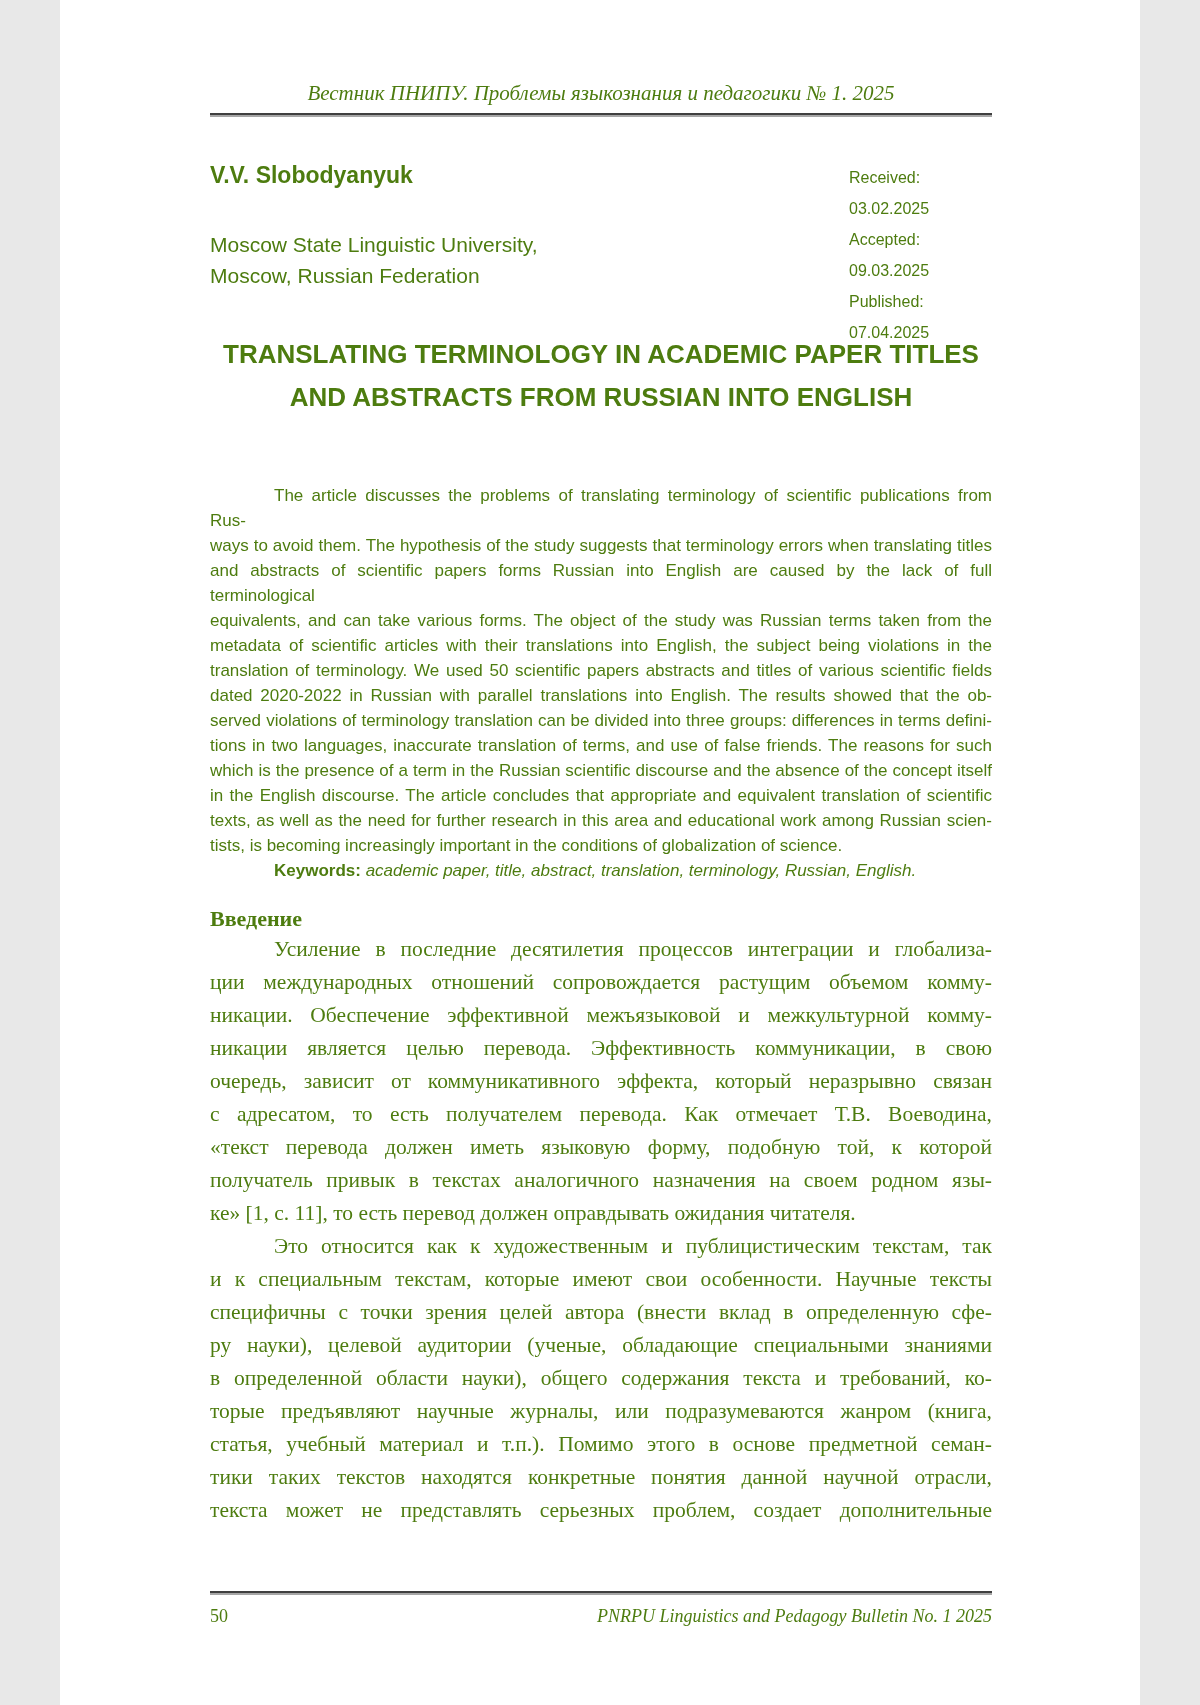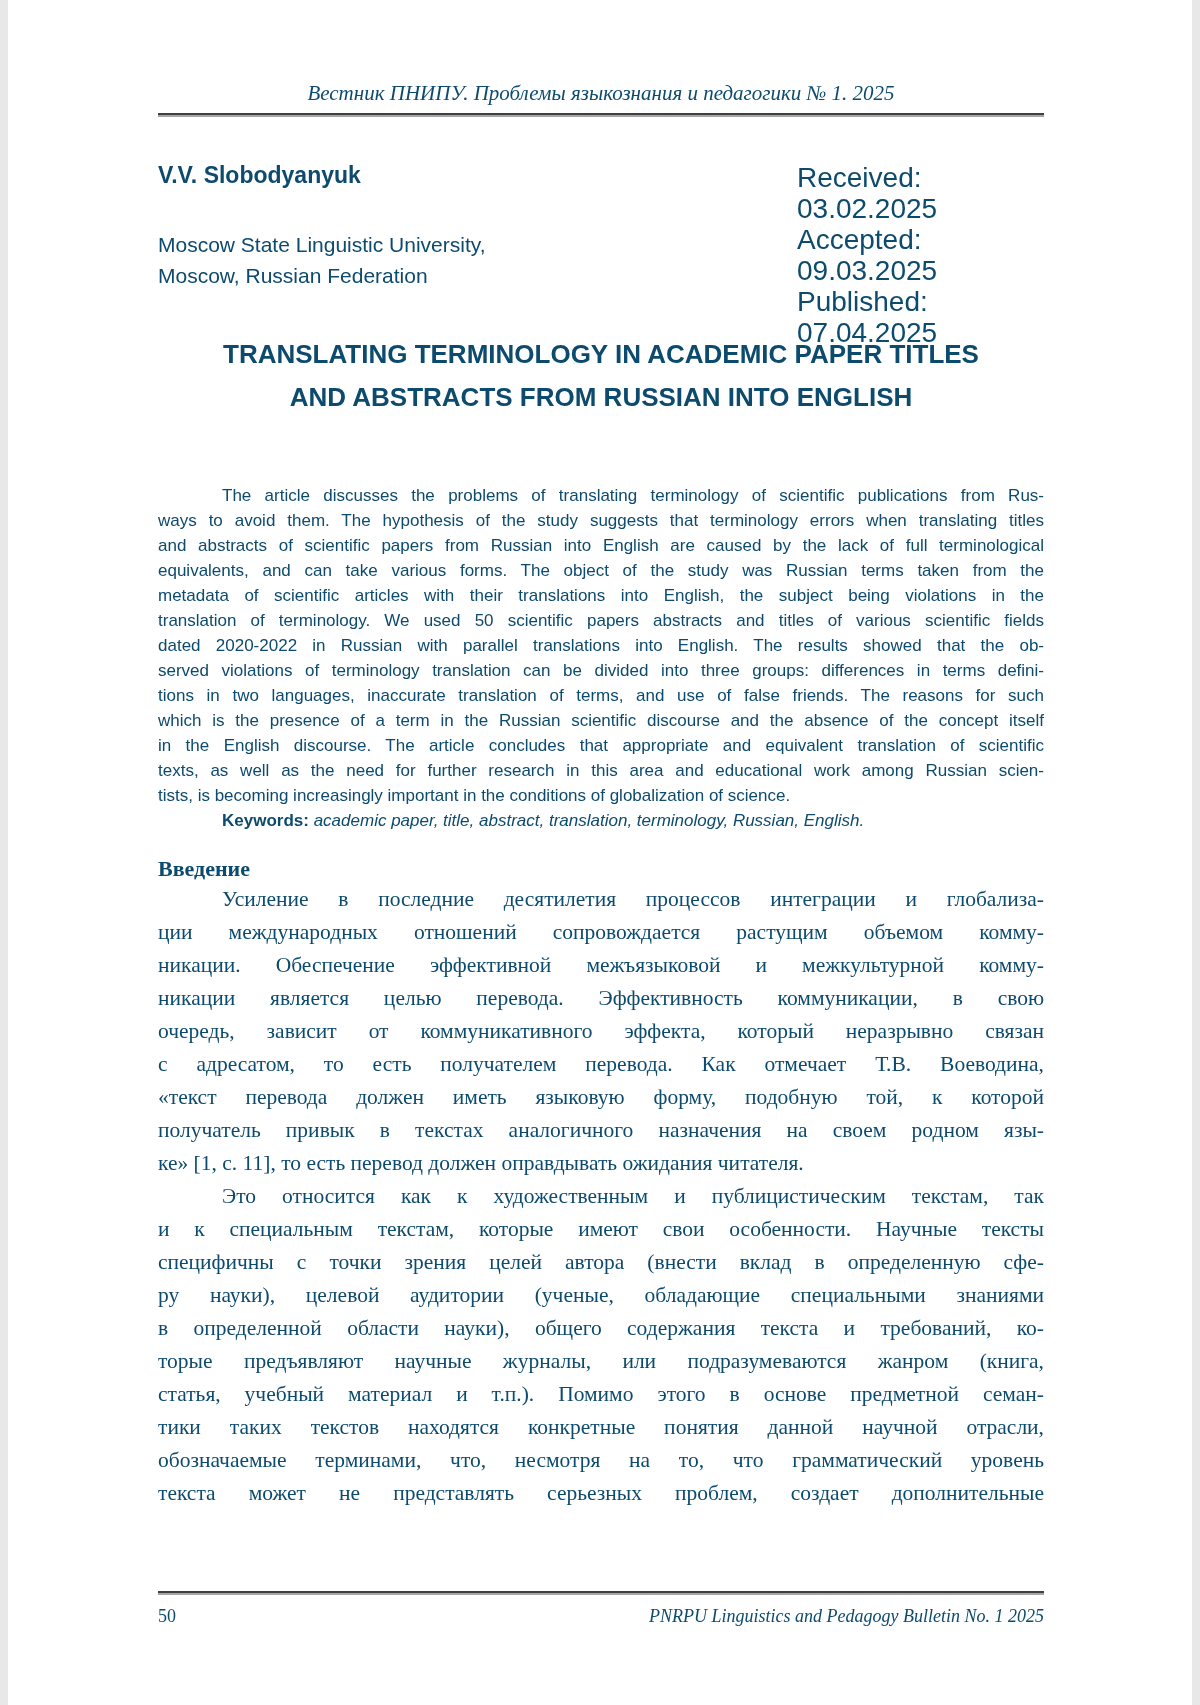--- a/index.html
+++ b/index.html
@@ -1,22 +1,22 @@
 <!DOCTYPE html>
 <html lang="ru"><head>
 <meta charset="utf-8">
 <style>
   html, body { margin: 0; padding: 0; background: #e8e8e8; }
   .page {
     position: relative;
-    width: 1184px;
+    width: 1080px;
     height: 1705px;
     margin: 0 auto;
     background: #ffffff;
-    color: #0c4a6e;
+    color: #4d7c0f;
     overflow: hidden;
   }
   .content { padding: 0 148px 0 150px; } 
 
   
   .running-head {
     margin-top: 80px;
     text-align: center;
     font-family: "Liberation Serif", serif;
     font-style: italic;
@@ -42,21 +42,21 @@
     margin-top: 40px;
     font-family: "Liberation Sans", sans-serif;
     font-size: 21px;
     line-height: 31px;
   }
   .dates {
     position: absolute;
     left: 639px;
     top: 1px;
     font-family: "Liberation Sans", sans-serif;
-    font-size: 28px;
+    font-size: 16px;
     line-height: 31px;
   }
 
   
   .article-title {
     margin-top: 24px;
     text-align: center;
     font-family: "Liberation Sans", sans-serif;
     font-weight: bold;
     font-size: 26px;
@@ -145,21 +145,21 @@
     </div>
 
     <div class="article-title">
       <div>TRANSLATING TERMINOLOGY IN ACADEMIC PAPER TITLES</div>
       <div>AND ABSTRACTS FROM RUSSIAN INTO ENGLISH</div>
     </div>
 
     <div class="abstract">
         <div class="line">The article discusses the problems of translating terminology of scientific publications from Rus-</div>
         <div class="line">ways to avoid them. The hypothesis of the study suggests that terminology errors when translating titles</div>
-        <div class="line">and abstracts of scientific papers from Russian into English are caused by the lack of full terminological</div>
+        <div class="line">and abstracts of scientific papers forms Russian into English are caused by the lack of full terminological</div>
         <div class="line">equivalents, and can take various forms. The object of the study was Russian terms taken from the</div>
         <div class="line">metadata of scientific articles with their translations into English, the subject being violations in the</div>
         <div class="line">translation of terminology. We used 50 scientific papers abstracts and titles of various scientific fields</div>
         <div class="line">dated 2020-2022 in Russian with parallel translations into English. The results showed that the ob-</div>
         <div class="line">served violations of terminology translation can be divided into three groups: differences in terms defini-</div>
         <div class="line">tions in two languages, inaccurate translation of terms, and use of false friends. The reasons for such</div>
         <div class="line">which is the presence of a term in the Russian scientific discourse and the absence of the concept itself</div>
         <div class="line">in the English discourse. The article concludes that appropriate and equivalent translation of scientific</div>
         <div class="line">texts, as well as the need for further research in this area and educational work among Russian scien-</div>
         <div class="line no-just">tists, is becoming increasingly important in the conditions of globalization of science.</div>
@@ -185,21 +185,20 @@
       </div>
     <div class="body-para">
         <div class="line">Это относится как к художественным и публицистическим текстам, так</div>
         <div class="line">и к специальным текстам, которые имеют свои особенности. Научные тексты</div>
         <div class="line">специфичны с точки зрения целей автора (внести вклад в определенную сфе-</div>
         <div class="line">ру науки), целевой аудитории (ученые, обладающие специальными знаниями</div>
         <div class="line">в определенной области науки), общего содержания текста и требований, ко-</div>
         <div class="line">торые предъявляют научные журналы, или подразумеваются жанром (книга,</div>
         <div class="line">статья, учебный материал и т.п.). Помимо этого в основе предметной семан-</div>
         <div class="line">тики таких текстов находятся конкретные понятия данной научной отрасли,</div>
-        <div class="line">обозначаемые терминами, что, несмотря на то, что грамматический уровень</div>
         <div class="line">текста может не представлять серьезных проблем, создает дополнительные</div>
       </div>
 
   </div>
 
   <div class="footer">
     <div class="rule"></div>
     <div class="footer-row">
       <span class="footer-page-number">50</span>
       <span class="footer-journal">PNRPU Linguistics and Pedagogy Bulletin No. 1 2025</span>

